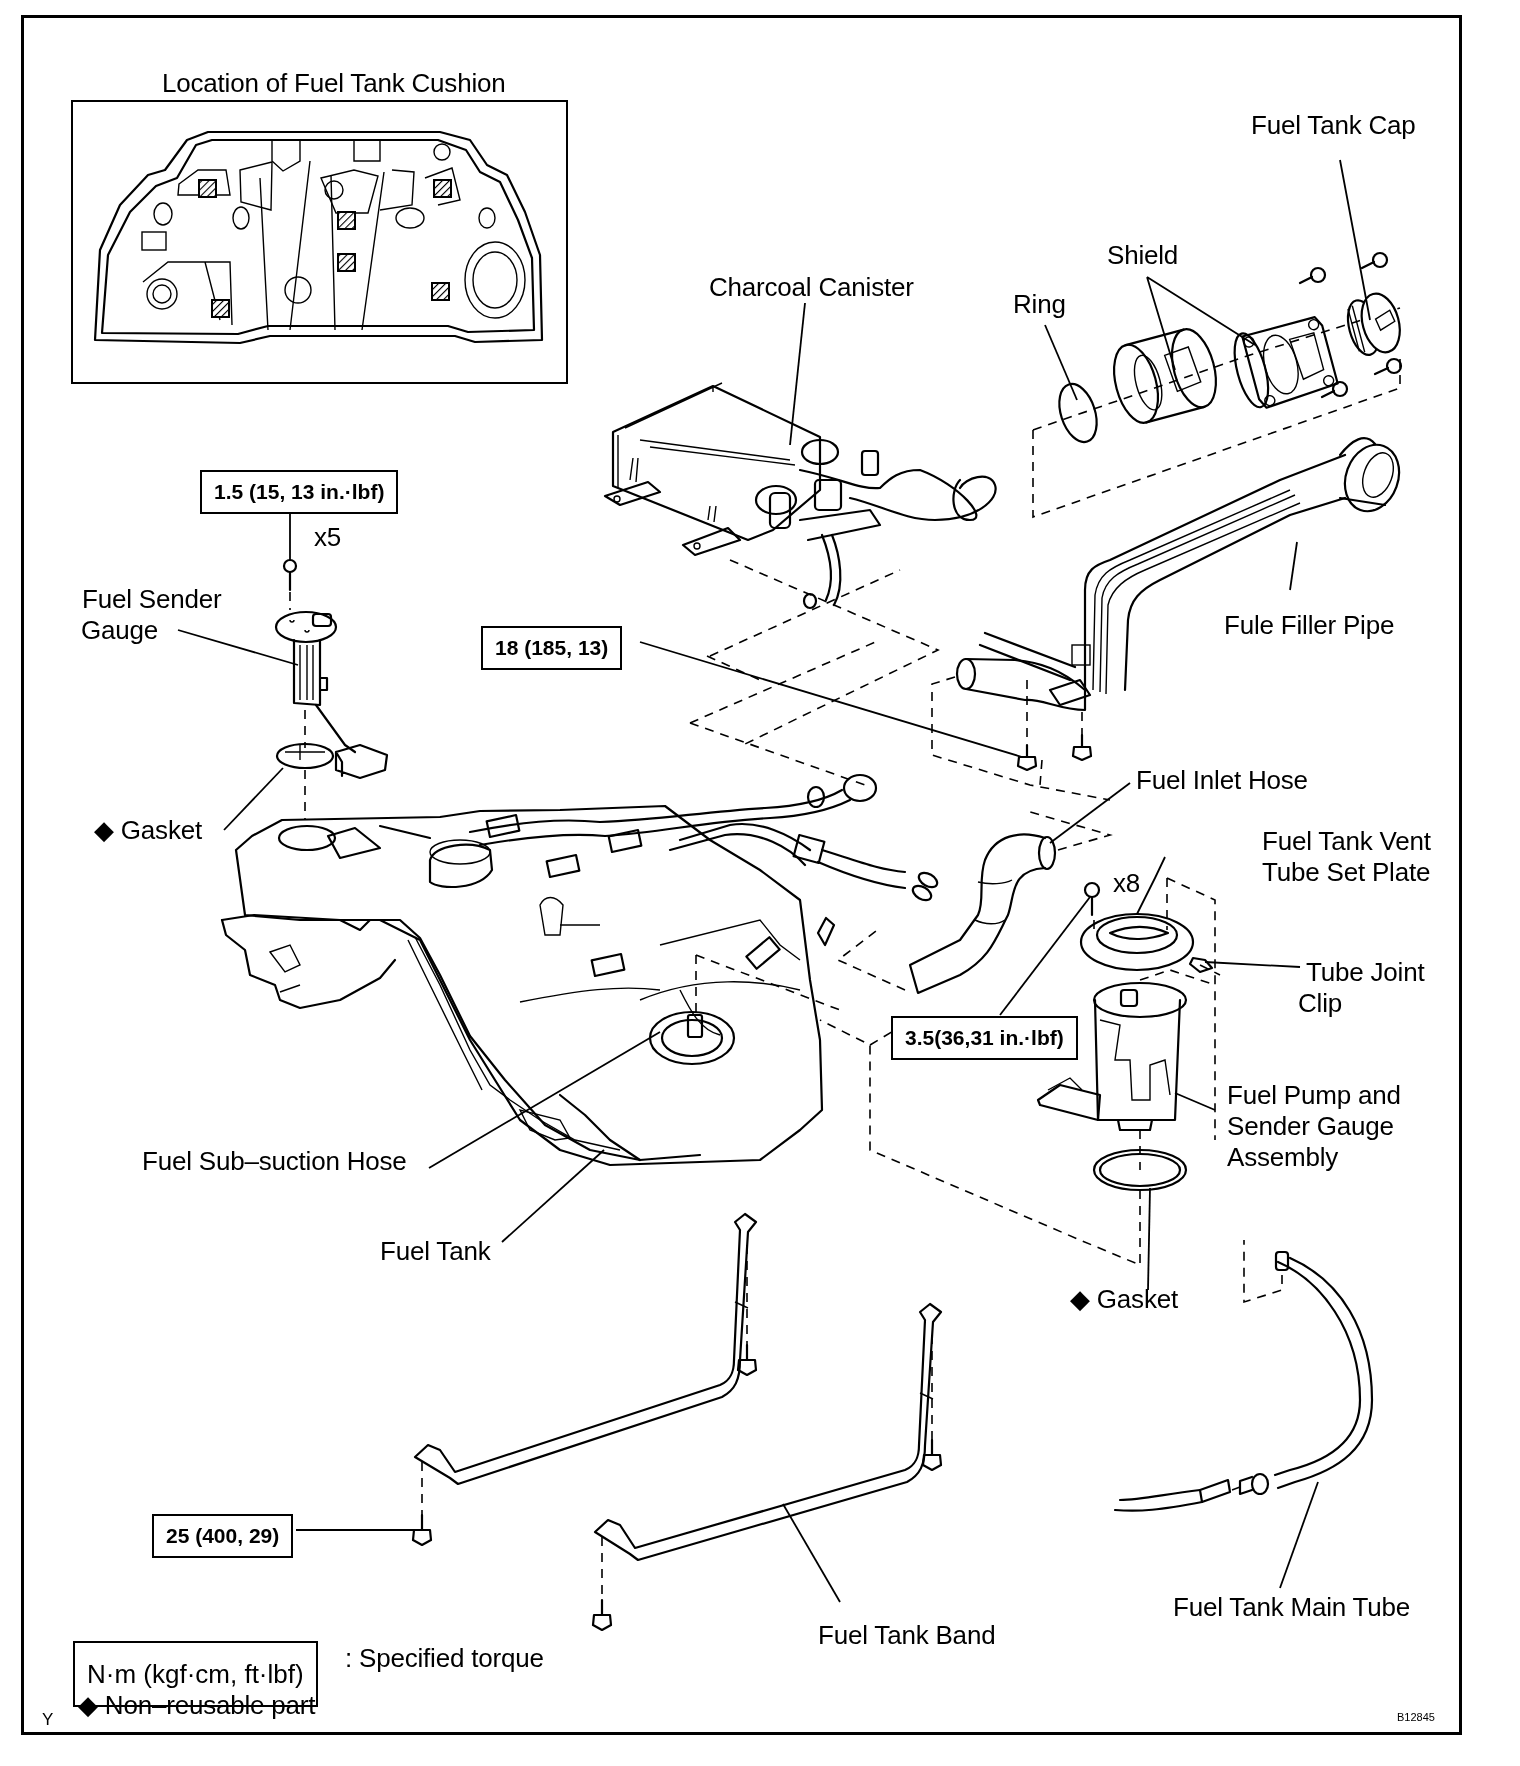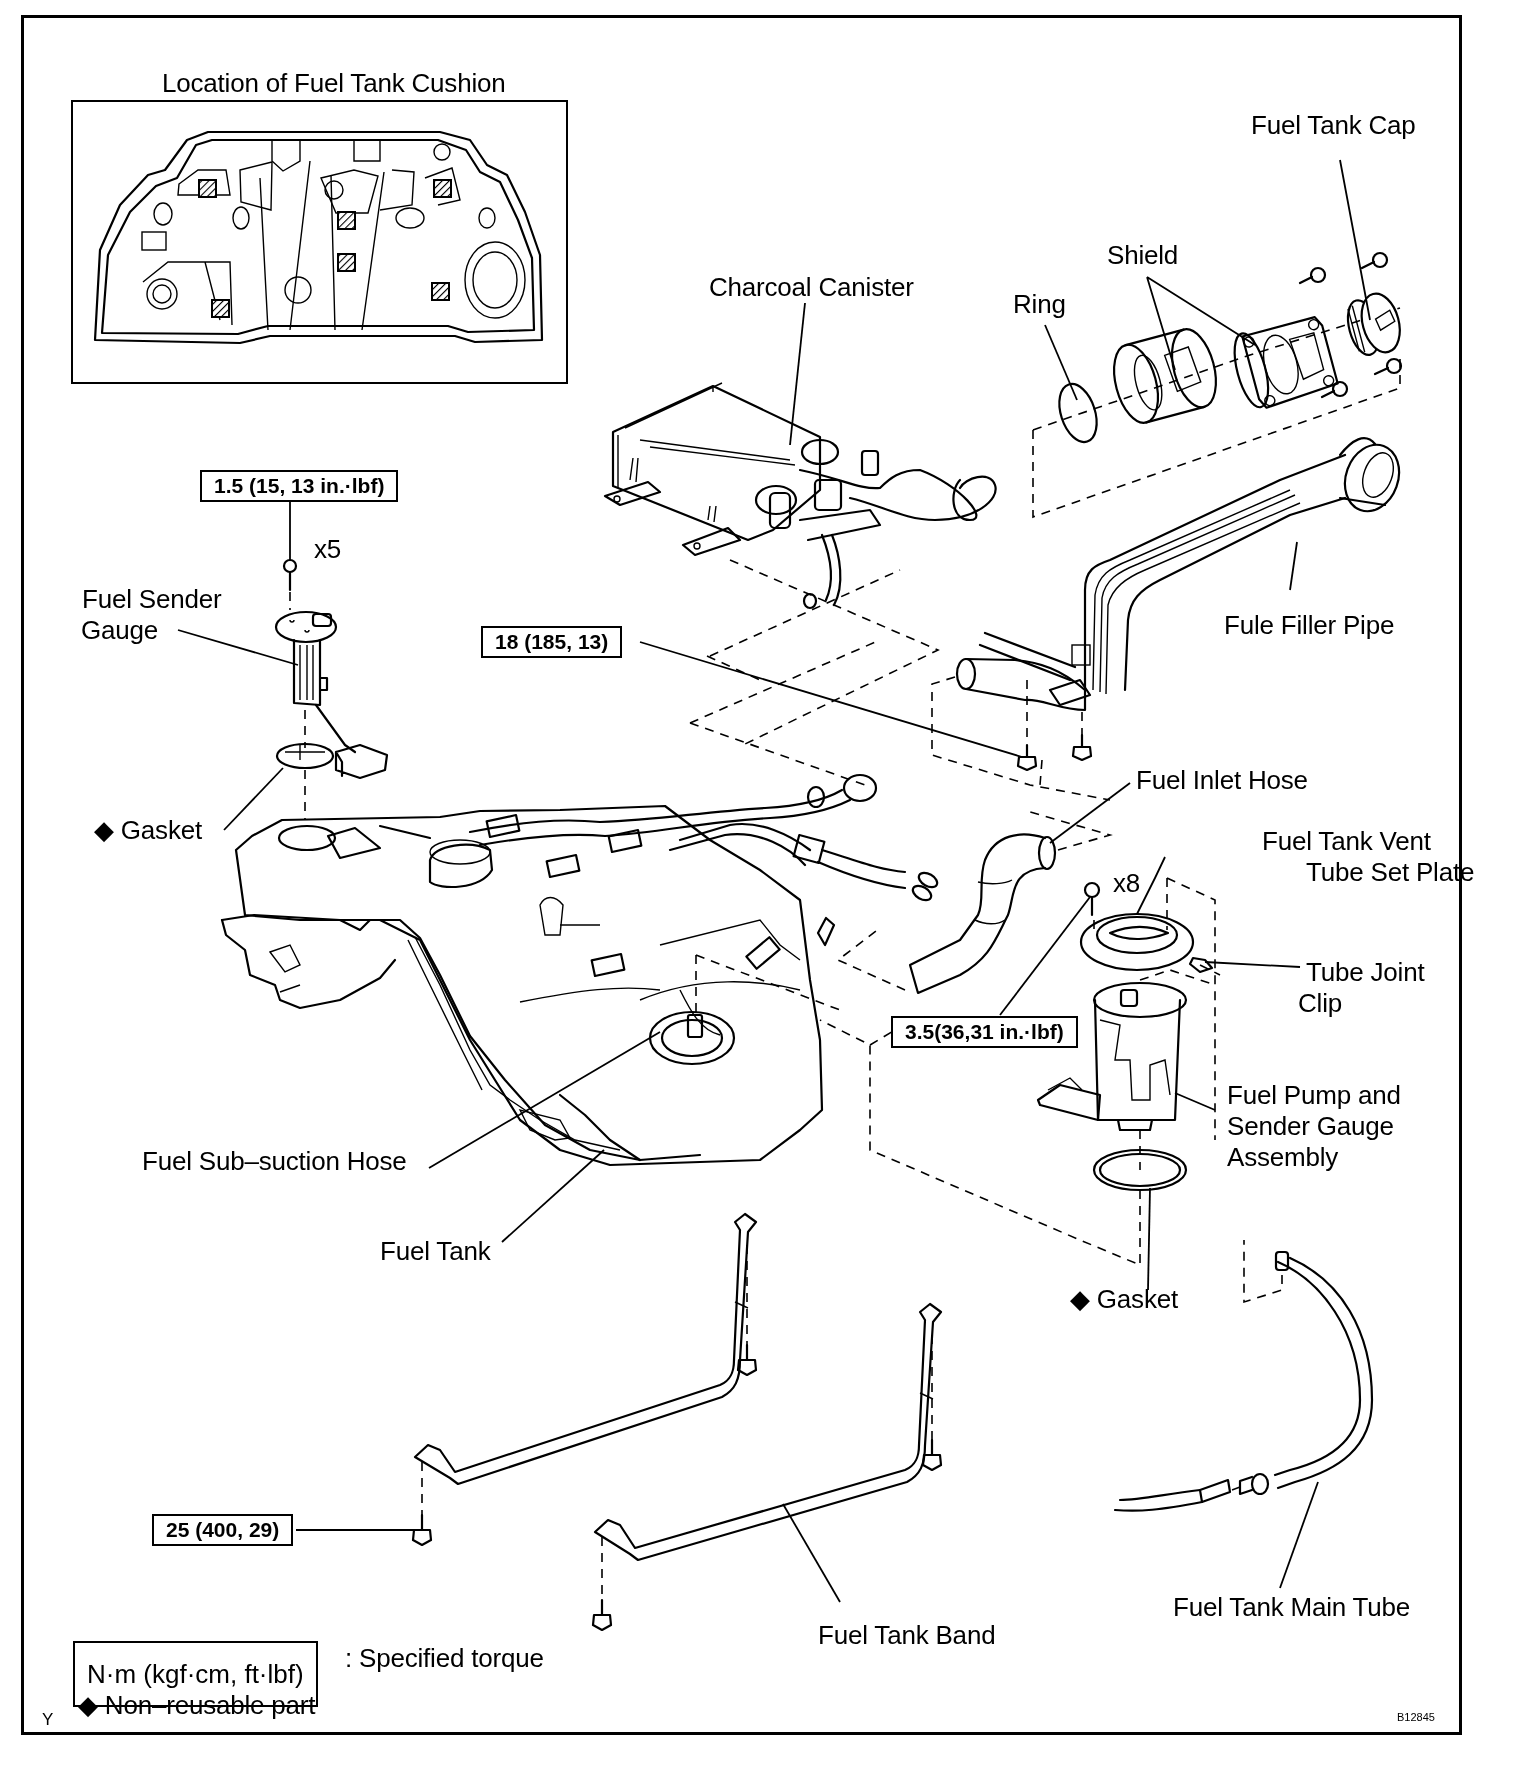--- a/index.html
+++ b/index.html
@@ -3,21 +3,21 @@
 <meta charset="utf-8">
 <style>
   html, body { margin:0; padding:0; background:#ffffff; }
   body { width:1520px; height:1766px; position:relative; overflow:hidden;
          font-family:"Liberation Sans", sans-serif; color:#000; }
   .frame { position:absolute; left:21px; top:15px; width:1441px; height:1720px;
            border:3px solid #000; box-sizing:border-box; }
   .lbl { position:absolute; font-size:26px; line-height:31px; white-space:nowrap;
          letter-spacing:-0.2px; }
   .torque { position:absolute; border:2px solid #000; background:#fff;
-            font-weight:bold; font-size:21px; line-height:26px; padding:1px 12px;
+            font-weight:bold; font-size:21px; line-height:26px; padding:7px 12px;
             white-space:nowrap; box-sizing:border-box; }
   .legend-box { position:absolute; border:2px solid #000; font-size:26px;
                 line-height:30px; padding:16px 12px; white-space:nowrap; }
   .small { position:absolute; font-size:11px; white-space:nowrap; }
   svg.art { position:absolute; left:0; top:0; width:1520px; height:1766px; }
   svg .s { fill:none; stroke:#000; stroke-width:2.2; stroke-linejoin:round; stroke-linecap:round; }
   svg .t { fill:none; stroke:#000; stroke-width:1.4; }
   svg .d { fill:none; stroke:#000; stroke-width:1.6; stroke-dasharray:9 7; }
   svg .w { fill:#fff; stroke:#000; stroke-width:2.2; stroke-linejoin:round; }
   svg .h { fill:url(#hatch); stroke:#000; stroke-width:2; }
@@ -294,37 +294,37 @@
 </svg>
 
 <div class="lbl" style="left:162px;top:68px;">Location of Fuel Tank Cushion</div>
 
 <div class="lbl" style="left:1251px;top:110px;">Fuel Tank Cap</div>
 <div class="lbl" style="left:1107px;top:240px;">Shield</div>
 <div class="lbl" style="left:1013px;top:289px;">Ring</div>
 <div class="lbl" style="left:709px;top:272px;">Charcoal Canister</div>
 
 <div class="torque" style="left:200px;top:470px;">1.5 (15, 13 in.·lbf)</div>
-<div class="lbl" style="left:314px;top:534px;text-align:right;">x5</div>
+<div class="lbl" style="left:314px;top:522px;text-align:right;">x5</div>
 
 <div class="lbl" style="left:82px;top:584px;">Fuel Sender</div>
 <div class="lbl" style="left:81px;top:615px;">Gauge</div>
 
 <div class="torque" style="left:481px;top:626px;">18 (185, 13)</div>
 
 <div class="lbl" style="left:1224px;top:610px;">Fule Filler Pipe</div>
 
 <div class="lbl" style="left:94px;top:815px;">
   <span>◆</span>
   <span>Gasket</span>
 </div>
 
 <div class="lbl" style="left:1136px;top:765px;">Fuel Inlet Hose</div>
 <div class="lbl" style="left:1262px;top:826px;">Fuel Tank Vent</div>
-<div class="lbl" style="left:1262px;top:857px;margin-left:44px;">Tube Set Plate</div>
+<div class="lbl" style="left:1262px;top:857px;">Tube Set Plate</div>
 <div class="lbl" style="left:1113px;top:868px;">x8</div>
 
 <div class="lbl" style="left:1298px;top:957px;margin-left:8px;">Tube Joint</div>
 <div class="lbl" style="left:1298px;top:988px;">Clip</div>
 
 <div class="torque" style="left:891px;top:1016px;">3.5(36,31 in.·lbf)</div>
 
 <div class="lbl" style="left:1227px;top:1080px;">Fuel Pump and</div>
 <div class="lbl" style="left:1227px;top:1111px;">Sender Gauge</div>
 <div class="lbl" style="left:1227px;top:1142px;">Assembly</div>

